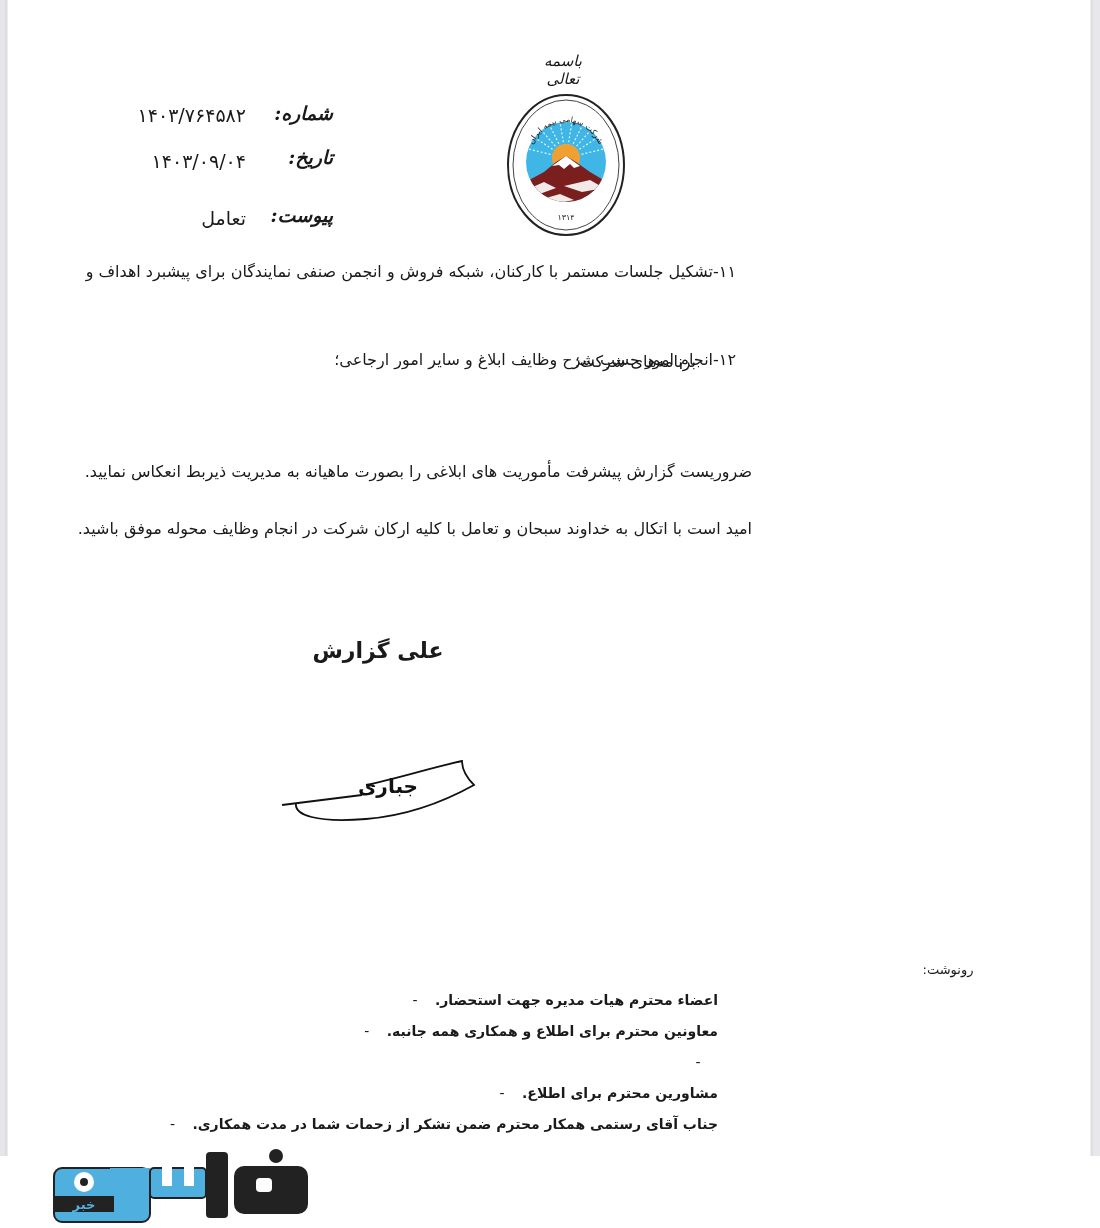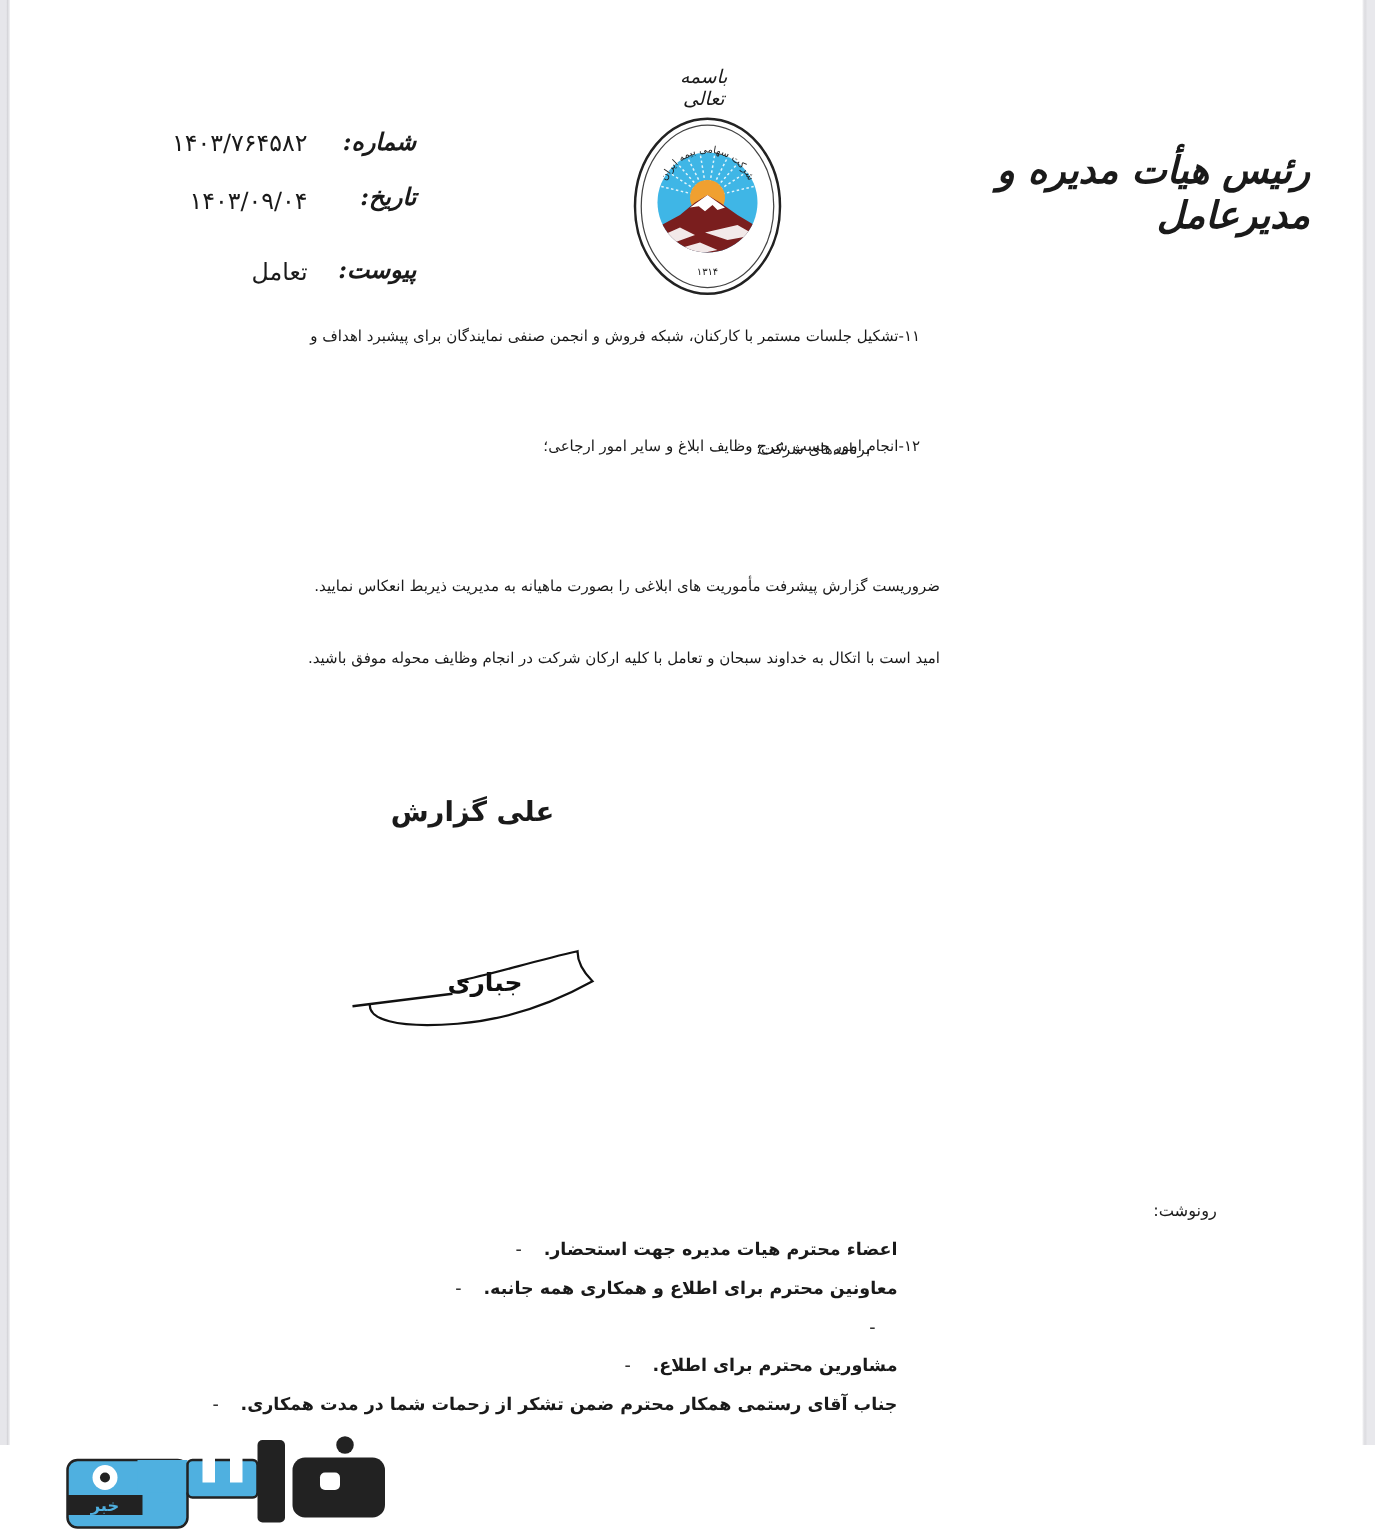--- a/index.html
+++ b/index.html
@@ -24,21 +24,21 @@
   
   .basmala { position: absolute; left: 520px; top: 52px; width: 70px; text-align: center;
     font-family: "DejaVu Serif", serif; font-size: 15px; font-style: italic; }
   .logo { position: absolute; left: 496px; top: 92px; width: 124px; height: 146px; }
   .title-calli { position: absolute; left: 780px; top: 118px; width: 260px; text-align: right;
     font-family: "DejaVu Serif", serif; font-size: 30px; font-weight: bold; font-style: italic; }
   .meta-label { position: absolute; font-family: "DejaVu Serif", serif; font-style: italic;
     font-weight: bold; font-size: 19px; text-align: right; width: 70px; }
   .meta-value { position: absolute; font-size: 19px; text-align: right; width: 150px; }
 
-  .body-text { position: absolute; font-size: 12px; white-space: nowrap; }
+  .body-text { position: absolute; font-size: 16px; white-space: nowrap; }
 
   .signer-name { position: absolute; left: 300px; top: 638px; width: 140px; text-align: center;
     font-size: 22px; font-weight: bold; }
   .signature { position: absolute; left: 268px; top: 755px; width: 210px; height: 70px; }
 
   .cc-title { position: absolute; left: 900px; top: 962px; width: 80px; text-align: center; font-size: 13px; }
   .cc-item { position: absolute; right: 150px; height: 24px; font-size: 14px; font-weight: bold;
     white-space: nowrap; display: flex; flex-direction: row-reverse; align-items: center; }
   .cc-dash { width: 40px; text-align: center; font-weight: normal; }
 
@@ -81,21 +81,20 @@
       <path d="M48 74 L62 64 L76 74 L70 76 L66 72 L60 77 L55 73 Z" fill="#ffffff"></path>
       <path d="M22 98 L40 90 L52 96 L30 104 Z M60 94 L86 88 L100 96 L78 100 Z M28 110 L56 102 L70 108 L40 114 Z" fill="#ffffff" opacity="0.9"></path>
     </g>
     <text x="62" y="128" text-anchor="middle" font-size="8" fill="#222" font-family="DejaVu Sans, sans-serif">۱۳۱۴</text>
     <path id="arc" d="M26 60 A38 44 0 0 1 98 60" fill="none"></path>
     <text font-size="8" fill="#222" font-family="DejaVu Sans, sans-serif">
       <textPath href="#arc" startOffset="50%" text-anchor="middle">شرکت سهامی بیمه ایران</textPath>
     </text>
   </svg>
 
-  <div class="title-calli rtl">رئیس هیأت مدیره و مدیرعامل</div>
 
   <div class="meta-label rtl" style="left:255px; top:102px;">شماره:</div>
   <div class="meta-value rtl" style="left:88px; top:104px;">۱۴۰۳/۷۶۴۵۸۲</div>
 
   <div class="meta-label rtl" style="left:255px; top:146px;">تاریخ:</div>
   <div class="meta-value rtl" style="left:88px; top:150px;">۱۴۰۳/۰۹/۰۴</div>
 
   <div class="meta-label rtl" style="left:255px; top:204px;">پیوست:</div>
   <div class="meta-value rtl" style="left:88px; top:207px;">تعامل</div>
 

